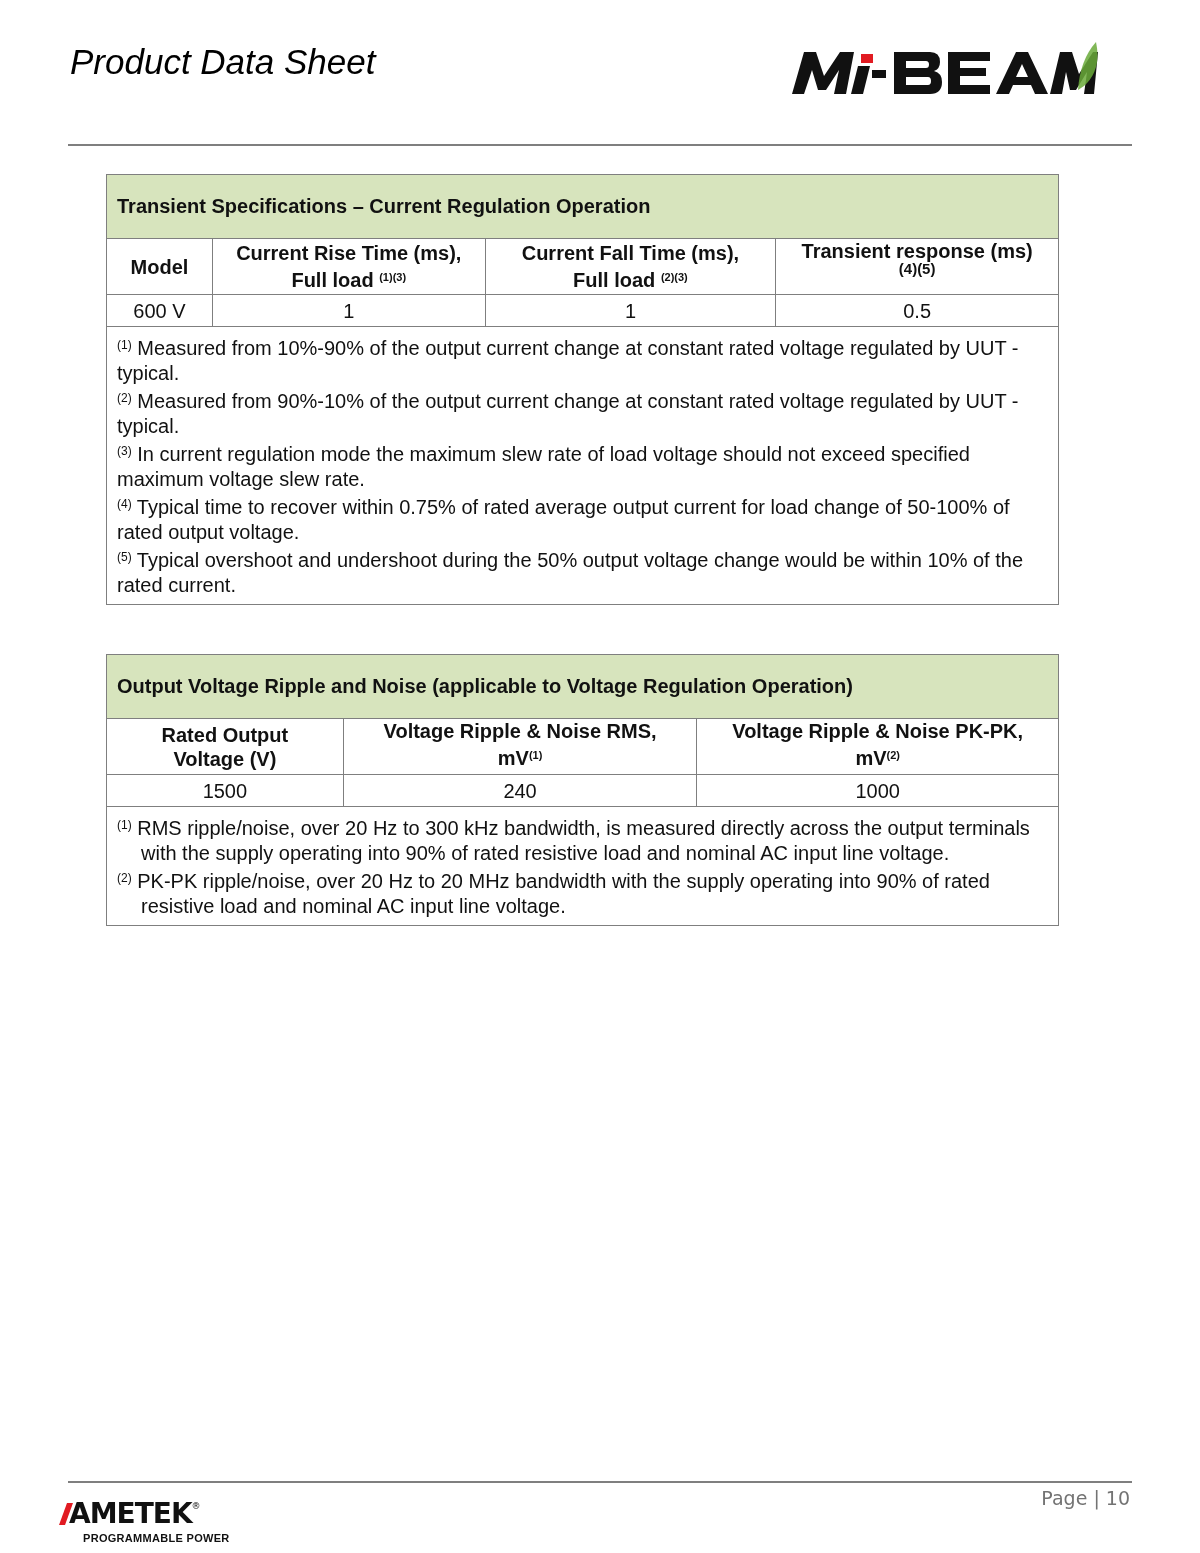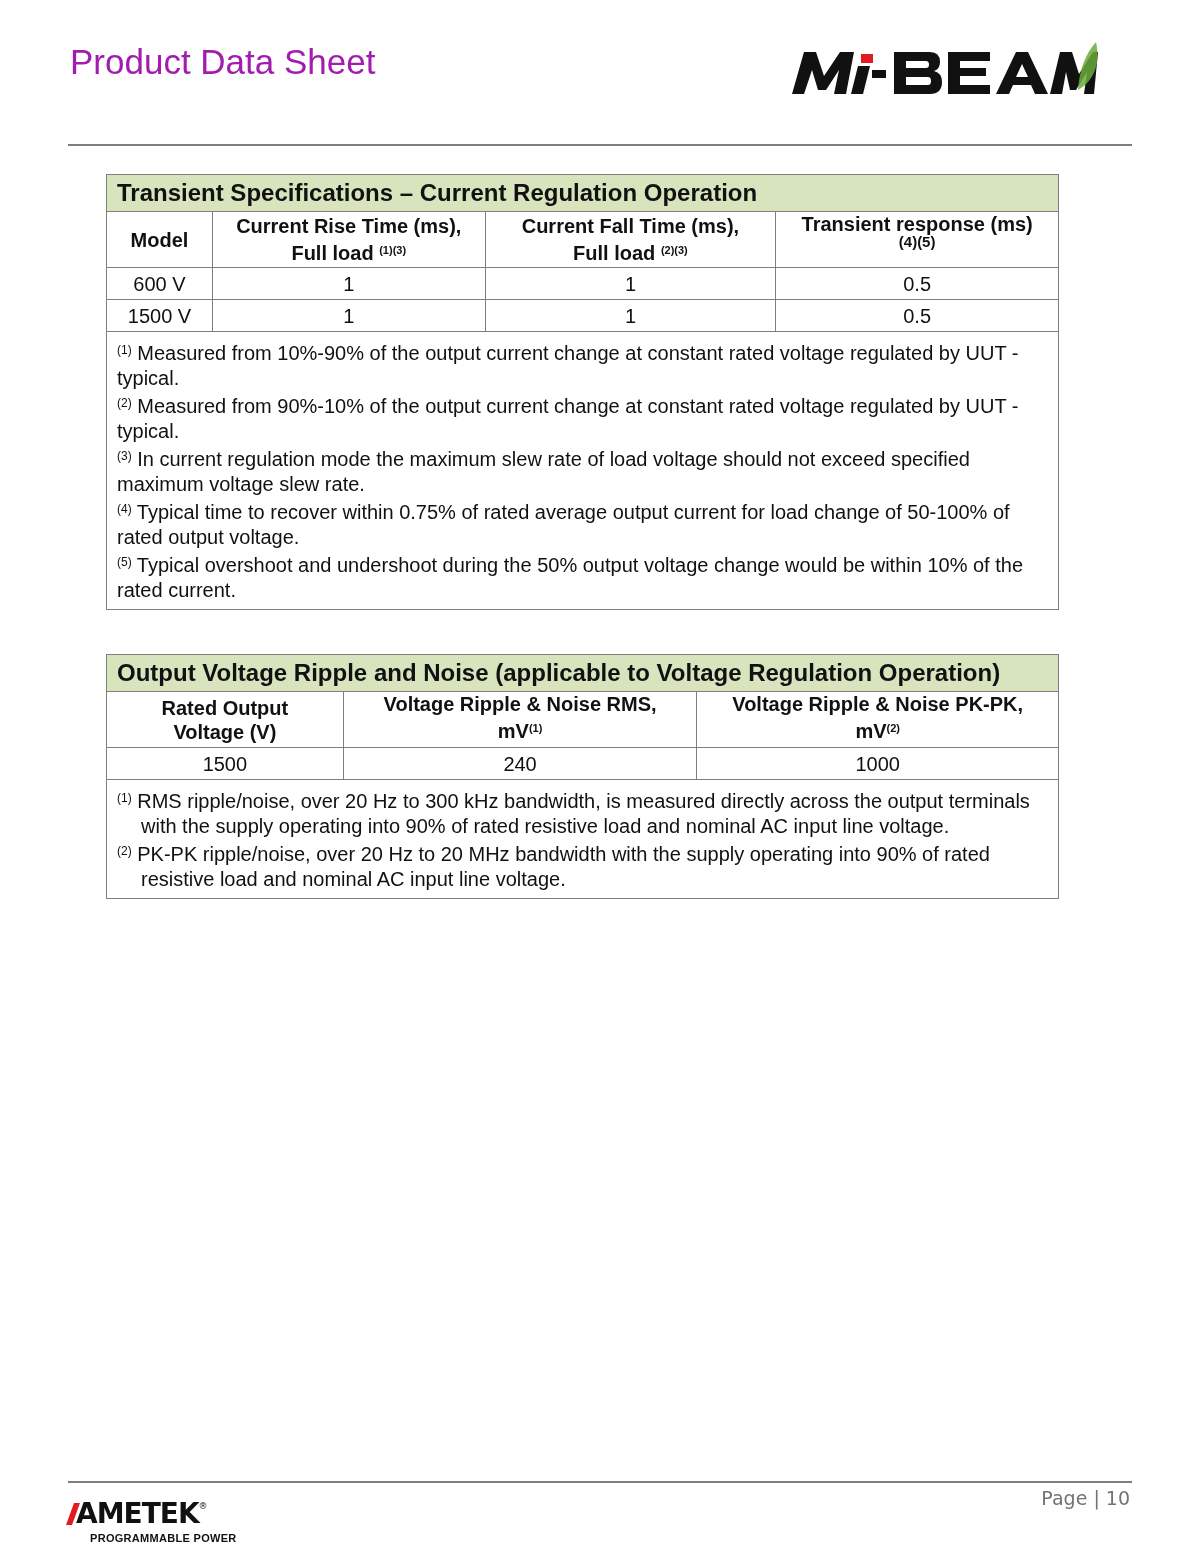--- a/index.html
+++ b/index.html
@@ -1,43 +1,43 @@
 <!DOCTYPE html>
 <html><head>
 <meta charset="utf-8">
 <style>
   * { box-sizing: border-box; margin: 0; padding: 0; }
   html, body { width: 1200px; height: 1553px; background: #ffffff; }
   body { position: relative; font-family: "Liberation Sans", sans-serif; color: #111; }
 
   .hdr-title { position: absolute; left: 70px; top: 42px; }
   .hdr-series { font-size: 35px; color: #c00d0d; line-height: 40px; }
-  .hdr-sub { font-size: 35px; color: #a21caf; line-height: 40px; }
+  .hdr-sub { font-size: 35px; color: #000000; line-height: 40px; font-style: italic; }
 
   .logo { position: absolute; left: 788px; top: 40px; width: 310px; height: 60px; }
 
   .hr-top { position: absolute; left: 68px; top: 144px; width: 1064px; height: 2px; background: #7f7f7f; }
 
   table.spec { position: absolute; left: 106px; width: 953px; border-collapse: collapse; font-size: 20px; }
   table.spec td { border: 1.5px solid #7f7f7f; text-align: center; padding: 0 4px; }
-  .band td { background: #d7e4bd; text-align: left !important; font-weight: bold; padding: 4px 10px !important; font-size: 24px; }
+  .band td { background: #d7e4bd; text-align: left !important; font-weight: bold; padding: 20px 10px !important; font-size: 20px; }
   .colhdr td { font-weight: bold; line-height: 24px; padding-top: 2px; padding-bottom: 4px; vertical-align: middle; }
   .colhdr td.top { vertical-align: top; text-align: center; }
   sup.fn { font-size: 11px; vertical-align: 6px; font-weight: bold; }
   sup.fnn { font-size: 12px; vertical-align: 6px; }
   .datarow td { height: 32px; line-height: 26px; }
   .notes td { text-align: left !important; font-size: 20px; line-height: 25px; padding: 6px 10px 6px 10px !important; }
   .note-line { display: block; }
   .note-hang { display: block; padding-left: 24px; text-indent: -24px; }
 
   #t1 { top: 174px; }
   #t2 { top: 654px; }
 
   .hr-bot { position: absolute; left: 68px; top: 1481px; width: 1064px; height: 2px; background: #7f7f7f; }
-  .ametek { position: absolute; left: 66px; top: 1490px; }
+  .ametek { position: absolute; left: 59px; top: 1490px; }
   .ametek-word { font-size: 28px; font-weight: bold; letter-spacing: -1px; color: #111; font-family: "DejaVu Sans", sans-serif; line-height: 32px; }
   .ametek-sub { font-size: 11px; font-weight: bold; color: #111; letter-spacing: 0.3px; margin-top: 2px; margin-left: 24px; }
   .pageno { position: absolute; right: 70px; top: 1487px; font-size: 19px; color: #737373; font-family: "DejaVu Sans", sans-serif; }
 </style>
 </head>
 <body>
 
 <div class="hdr-title">
   <div class="hdr-sub">Product Data Sheet</div>
 </div>
@@ -92,26 +92,20 @@
       <span>Transient response (ms)</span><br>
       <span class="fn" style="font-size:15px;display:block;line-height:12px;">(4)(5)</span>
     </td>
   </tr>
   <tr class="datarow">
     <td>600 V</td>
     <td>1</td>
     <td>1</td>
     <td>0.5</td>
   </tr>
-  <tr class="datarow">
-    <td>1500 V</td>
-    <td>1</td>
-    <td>1</td>
-    <td>0.5</td>
-  </tr>
   <tr class="notes">
     <td colspan="4">
       <span class="note-line"><sup class="fnn">(1)</sup><span> Measured from 10%-90% of the output current change at constant rated voltage regulated by UUT - typical.</span></span>
       <span class="note-line"><sup class="fnn">(2)</sup><span> Measured from 90%-10% of the output current change at constant rated voltage regulated by UUT - typical.</span></span>
       <span class="note-line"><sup class="fnn">(3)</sup><span> In current regulation mode the maximum slew rate of load voltage should not exceed specified maximum voltage slew rate.</span></span>
       <span class="note-line"><sup class="fnn">(4)</sup><span> Typical time to recover within 0.75% of rated average output current for load change of 50-100% of rated output voltage.</span></span>
       <span class="note-line"><sup class="fnn">(5)</sup><span> Typical overshoot and undershoot during the 50% output voltage change would be within 10% of the rated current.</span></span>
     </td>
   </tr>
 </tbody>

